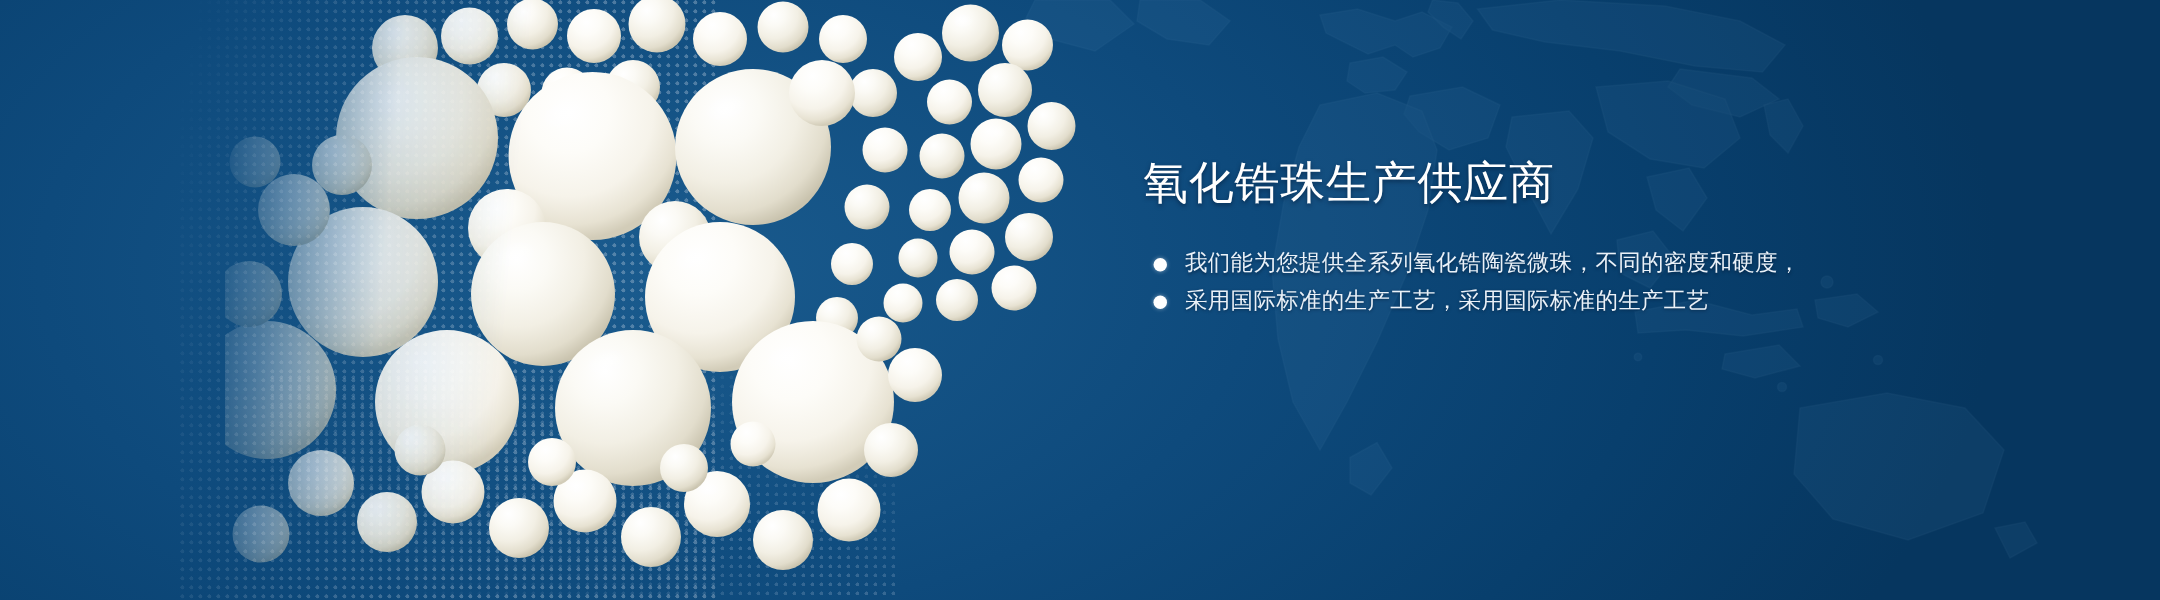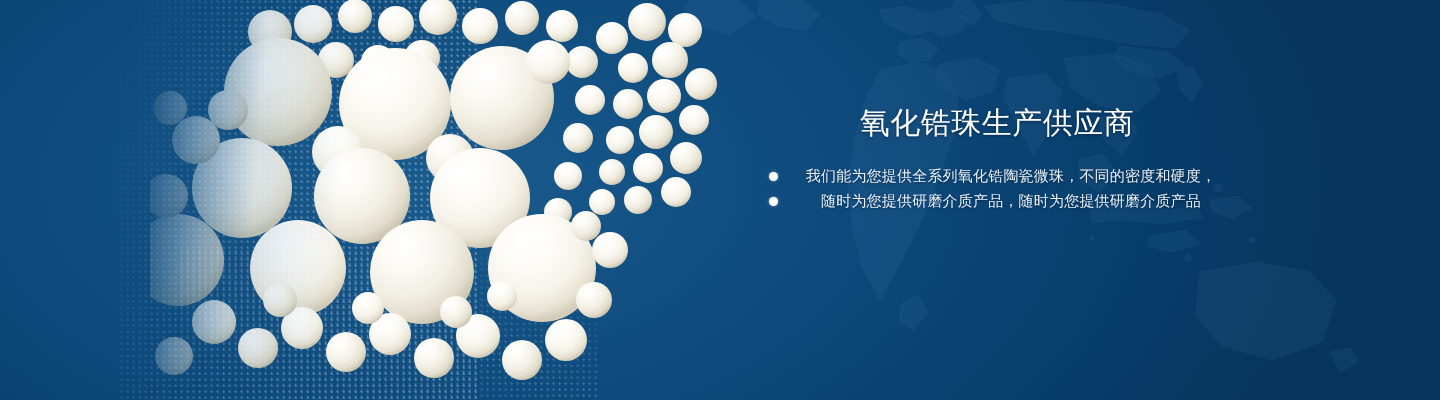--- a/index.html
+++ b/index.html
@@ -66,26 +66,24 @@
     left:762px; top:104px; width:470px;
   }
   .headline {
     color:#ffffff;
     font-size:30px;
     line-height:38px;
     letter-spacing:.5px;
     font-weight:400;
     text-shadow:0 1px 3px rgba(0,20,45,.55);
     white-space:nowrap;
-    text-align:center;
   }
   .bullets {
     margin-top:22px;
     list-style:none;
-    text-align:center;
   }
   .bullet {
     position:relative;
     padding-left:28px;
     color:#eaf1f8;
     font-size:15px;
     line-height:24px;
     letter-spacing:.2px;
     margin-bottom:1px;
     text-shadow:0 1px 2px rgba(0,18,40,.5);
@@ -295,19 +293,19 @@
     <ul class="bullets">
 
       <li class="bullet">
         <span class="dot"></span>
         <span class="txt">我们能为您提供全系列氧化锆陶瓷微珠，不同的密度和硬度，</span>
       </li>
 
 
       <li class="bullet">
         <span class="dot"></span>
-        <span class="txt">随时为您提供研磨介质产品，随时为您提供研磨介质产品</span>
+        <span class="txt">采用国际标准的生产工艺，采用国际标准的生产工艺</span>
       </li>
 
     </ul>
   </div>
 
 </div>
 
 </body></html>

